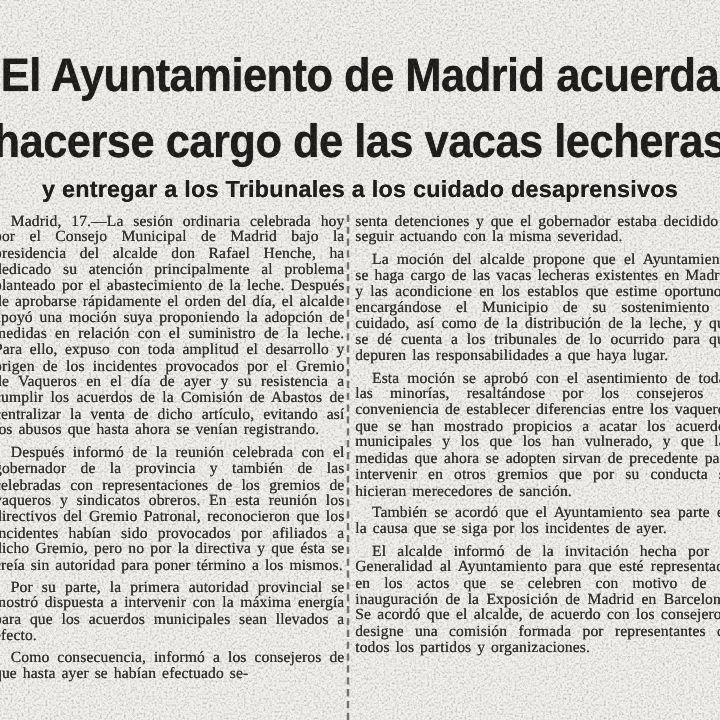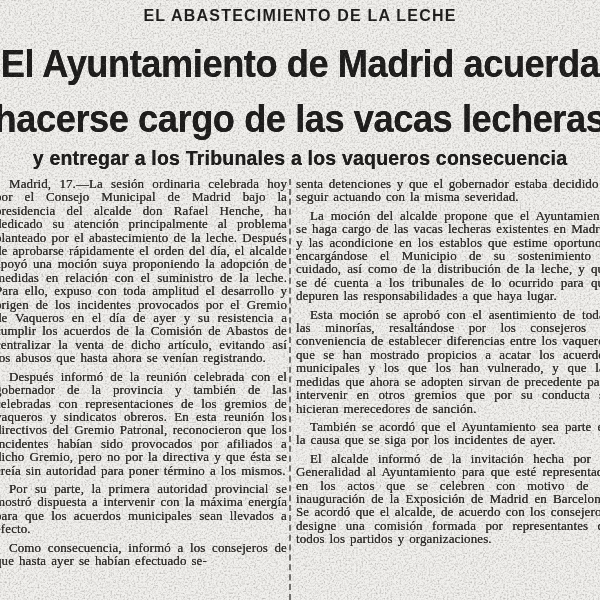--- a/index.html
+++ b/index.html
@@ -98,27 +98,26 @@
     inset: 0;
     pointer-events: none;
     opacity: 0.55;
   }
 </style>
 </head>
 <body>
 
 <div class="page">
 
-  <div class="kicker">EL ABASTECIMIENTO DE LA LECHE</div>
 
   <div class="headline-line headline-1">El Ayuntamiento de Madrid acuerda</div>
 
   <div class="headline-line headline-2">hacerse cargo de las vacas lecheras</div>
 
-  <div class="subheadline">y entregar a los Tribunales a los vaqueros consecuencia</div>
+  <div class="subheadline">y entregar a los Tribunales a los cuidado desaprensivos</div>
 
   <div class="body-columns">
 
     <div class="col col-left">
       <div class="col-inner">
         <p>Madrid, 17.—La sesión ordinaria celebrada hoy por el Consejo Municipal de Madrid bajo la presidencia del alcalde don Rafael Henche, ha dedicado su atención principalmente al problema planteado por el abastecimiento de la leche. Después de aprobarse rápidamente el orden del día, el alcalde apoyó una moción suya proponiendo la adopción de medidas en relación con el suministro de la leche. Para ello, expuso con toda amplitud el desarrollo y origen de los incidentes provocados por el Gremio de Vaqueros en el día de ayer y su resistencia a cumplir los acuerdos de la Comisión de Abastos de centralizar la venta de dicho artículo, evitando así los abusos que hasta ahora se venían registrando.</p>
         <p>Después informó de la reunión celebrada con el gobernador de la provincia y también de las celebradas con representaciones de los gremios de vaqueros y sindicatos obreros. En esta reunión los directivos del Gremio Patronal, reconocieron que los incidentes habían sido provocados por afiliados a dicho Gremio, pero no por la directiva y que ésta se creía sin autoridad para poner término a los mismos.</p>
         <p>Por su parte, la primera autoridad provincial se mostró dispuesta a intervenir con la máxima energía para que los acuerdos municipales sean llevados a efecto.</p>
         <p>Como consecuencia, informó a los consejeros de que hasta ayer se habían efectuado se-</p>
       </div>

